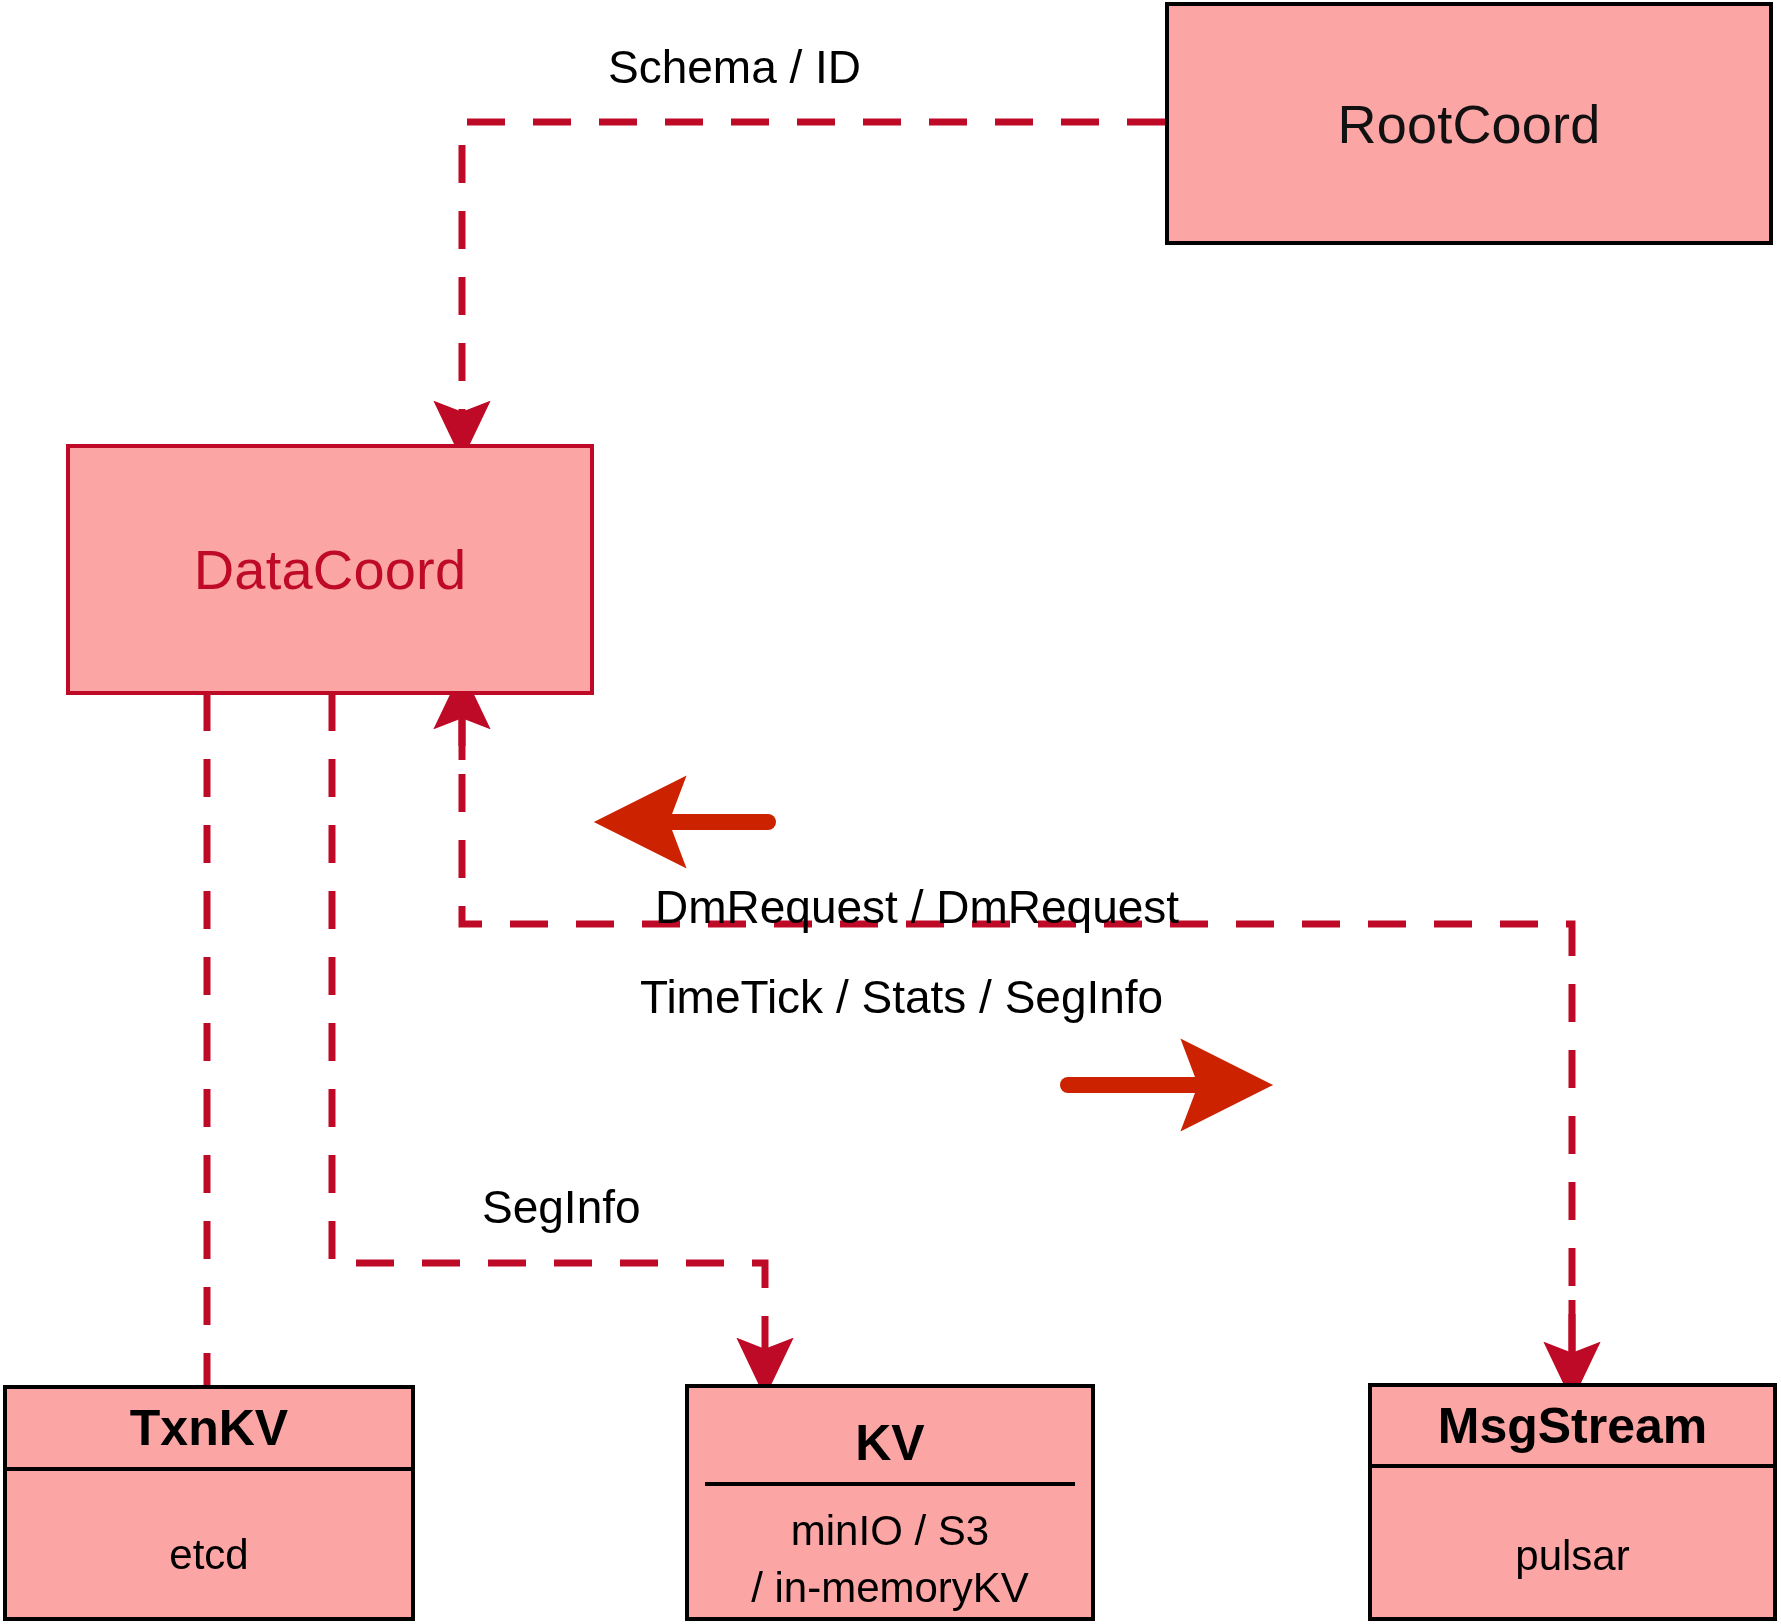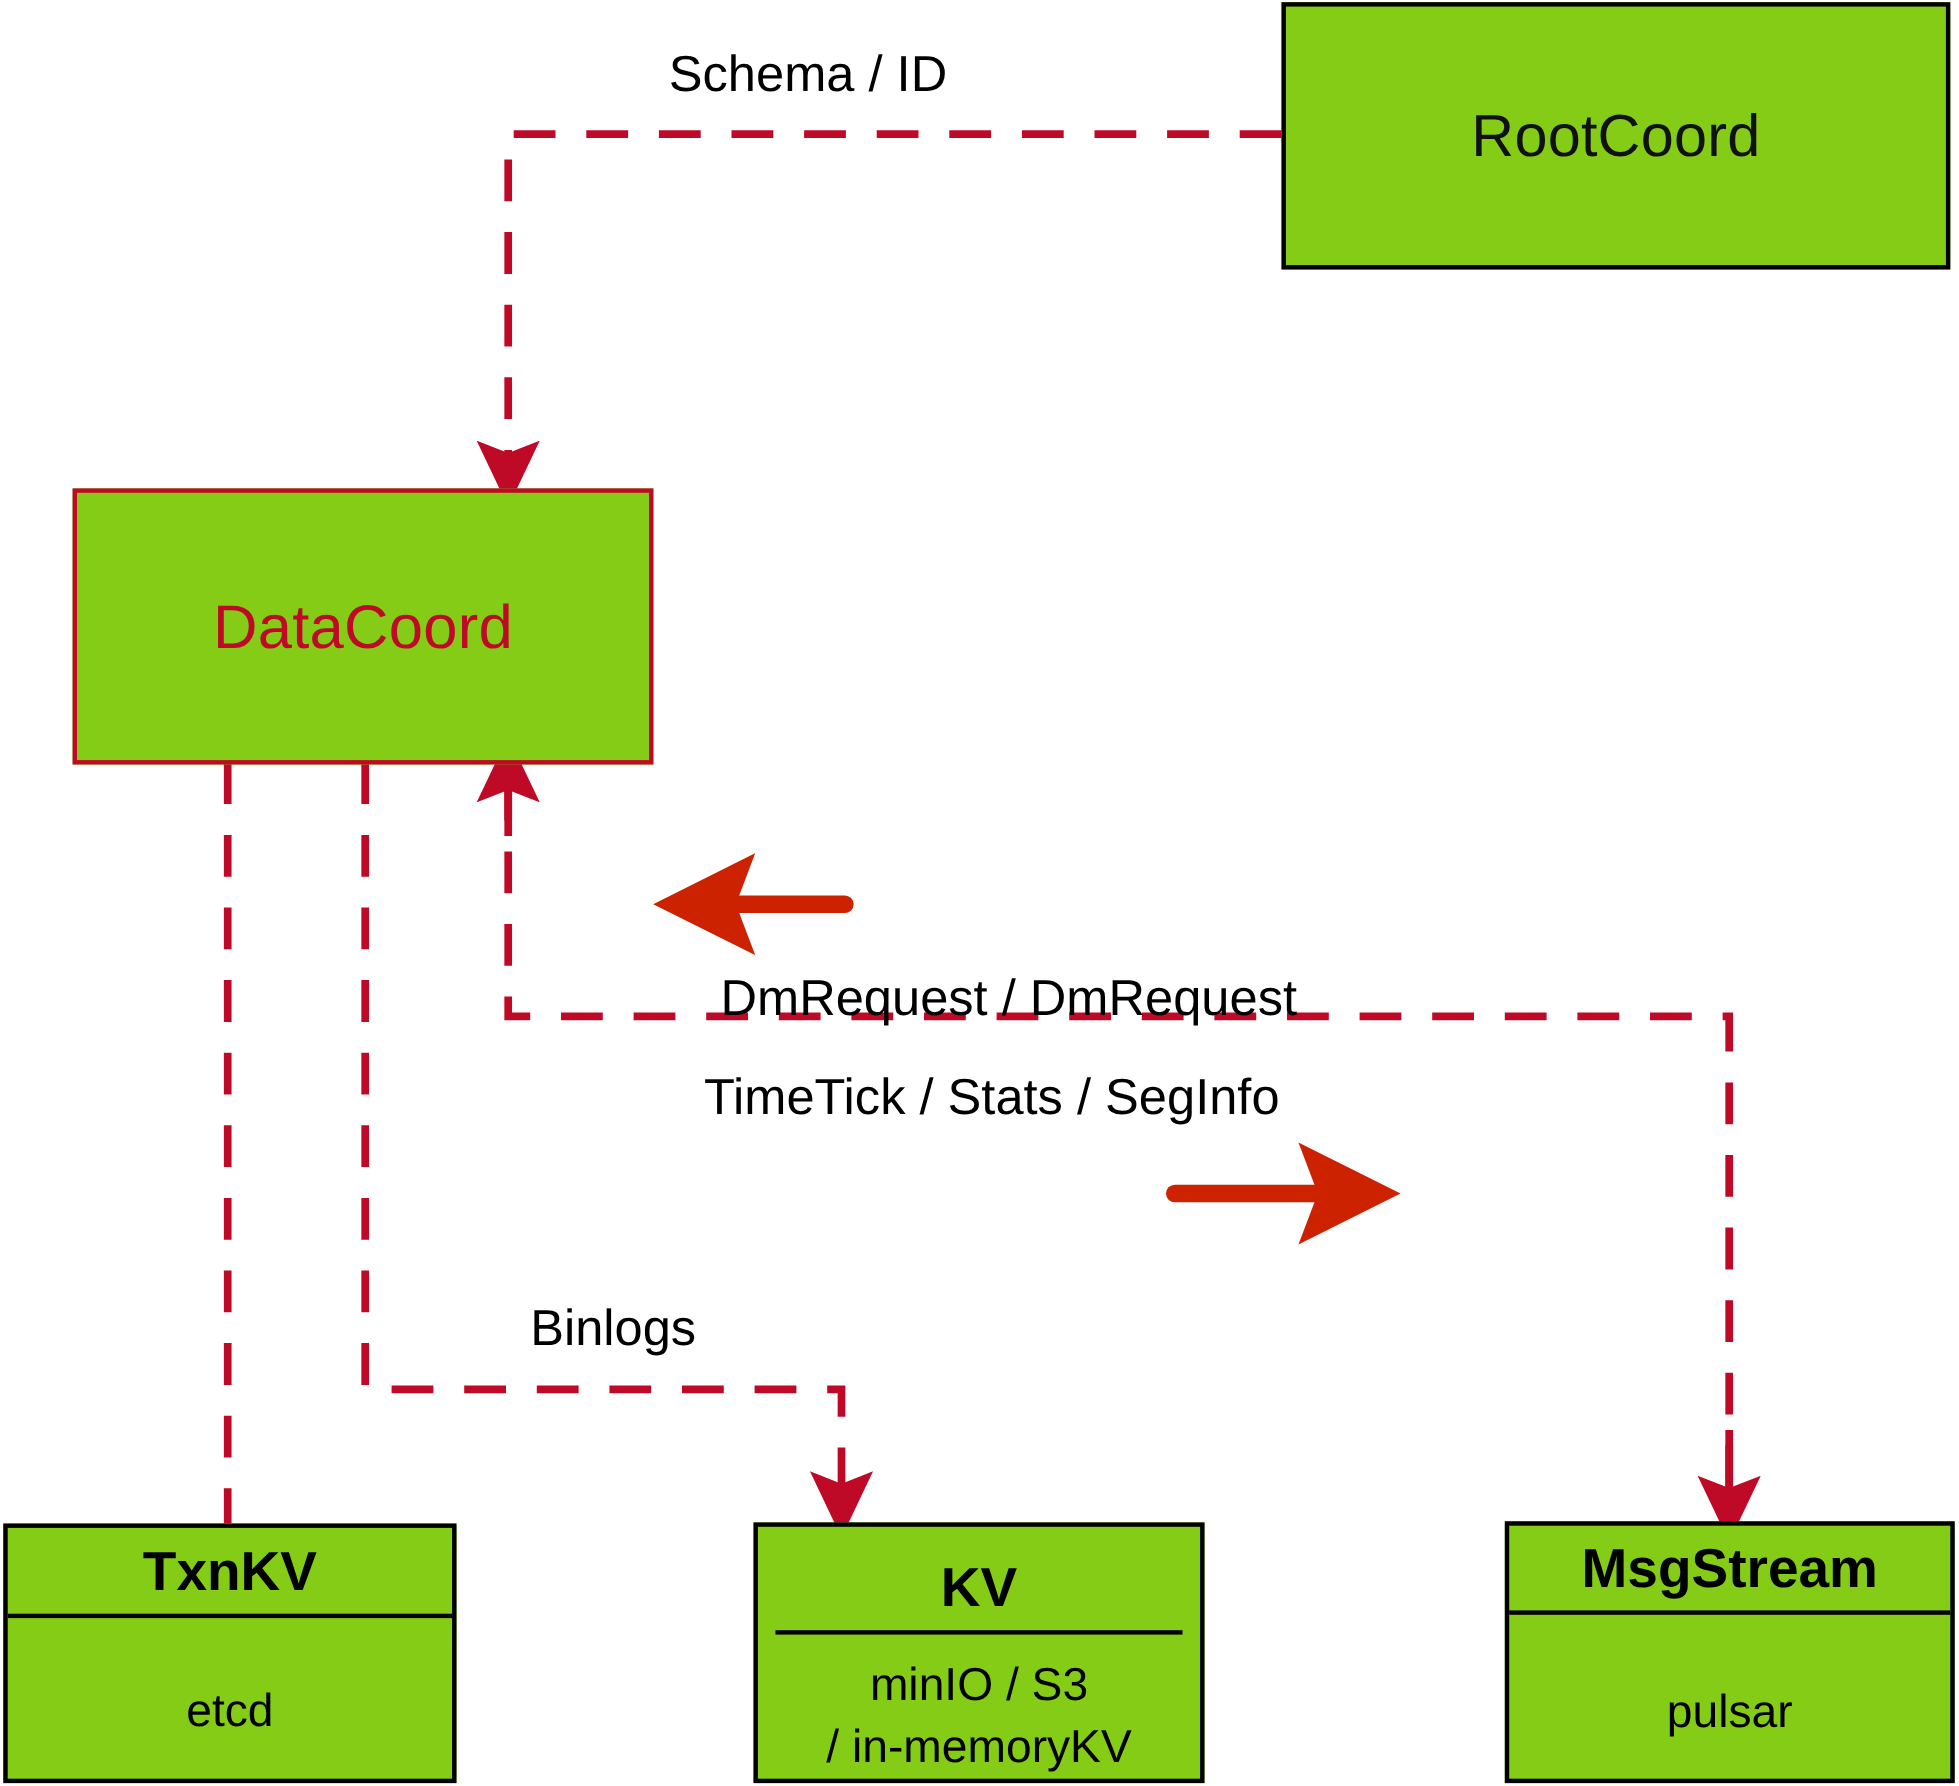--- a/index.html
+++ b/index.html
@@ -20,21 +20,21 @@
   #diagram-svg {
     position: absolute;
     left: 0;
     top: 0;
     width: 1781px;
     height: 1624px;
   }
   .node-box {
     position: absolute;
     box-sizing: border-box;
-    background: #84cc16;
+    background: #fca5a5;
   }
   .node-black {
     border: 4px solid #000000;
   }
   .node-red {
     border: 4px solid #BE0A26;
   }
   .node-title {
     display: flex;
     align-items: center;
@@ -144,15 +144,15 @@
     <div class="split-head" style="height:81px;">MsgStream</div>
     <div class="split-body" style="height:176px;">pulsar</div>
   </div>
 
   <div class="edge-label" style="left:608px; top:40px;">Schema / ID</div>
 
   <div class="edge-label" style="left:655px; top:880px;">DmRequest / DmRequest</div>
 
   <div class="edge-label" style="left:640px; top:970px;">TimeTick / Stats / SegInfo</div>
 
-  <div class="edge-label" style="left:482px; top:1180px;">Binlogs</div>
+  <div class="edge-label" style="left:482px; top:1180px;">SegInfo</div>
 
 </div>
 
 </body></html>

